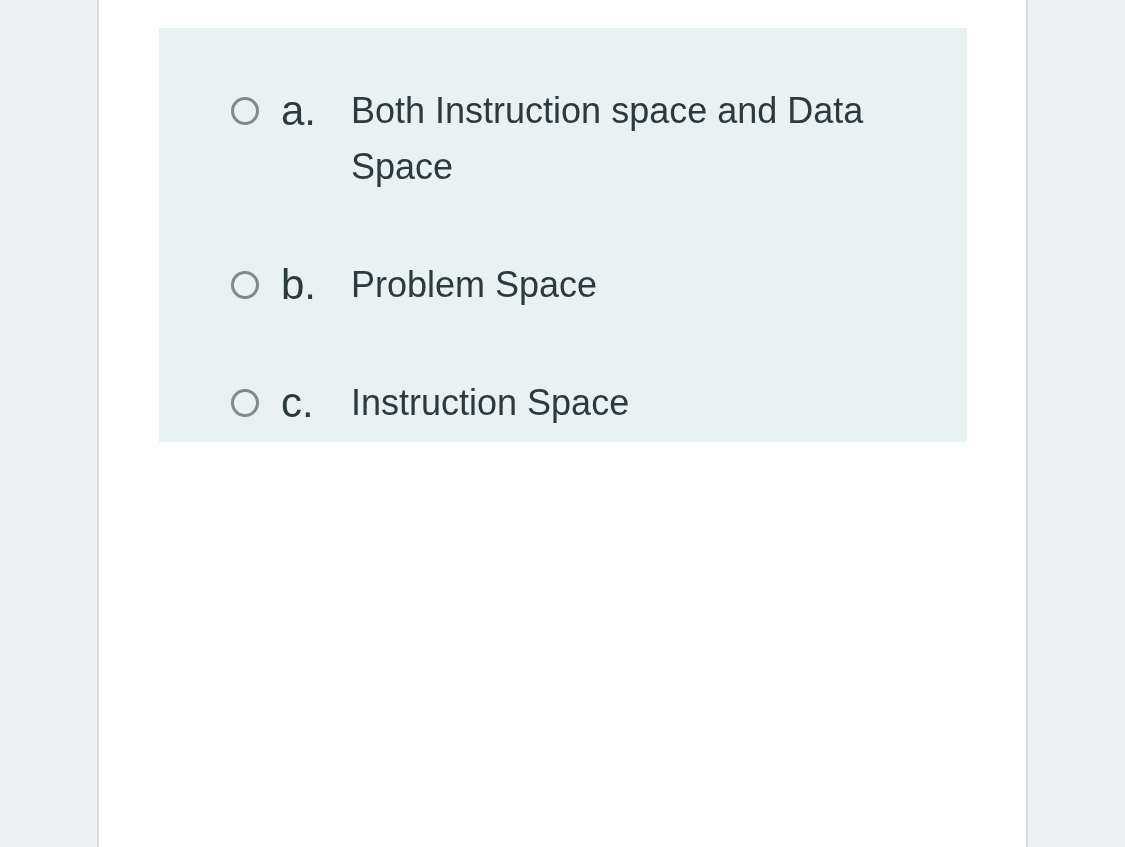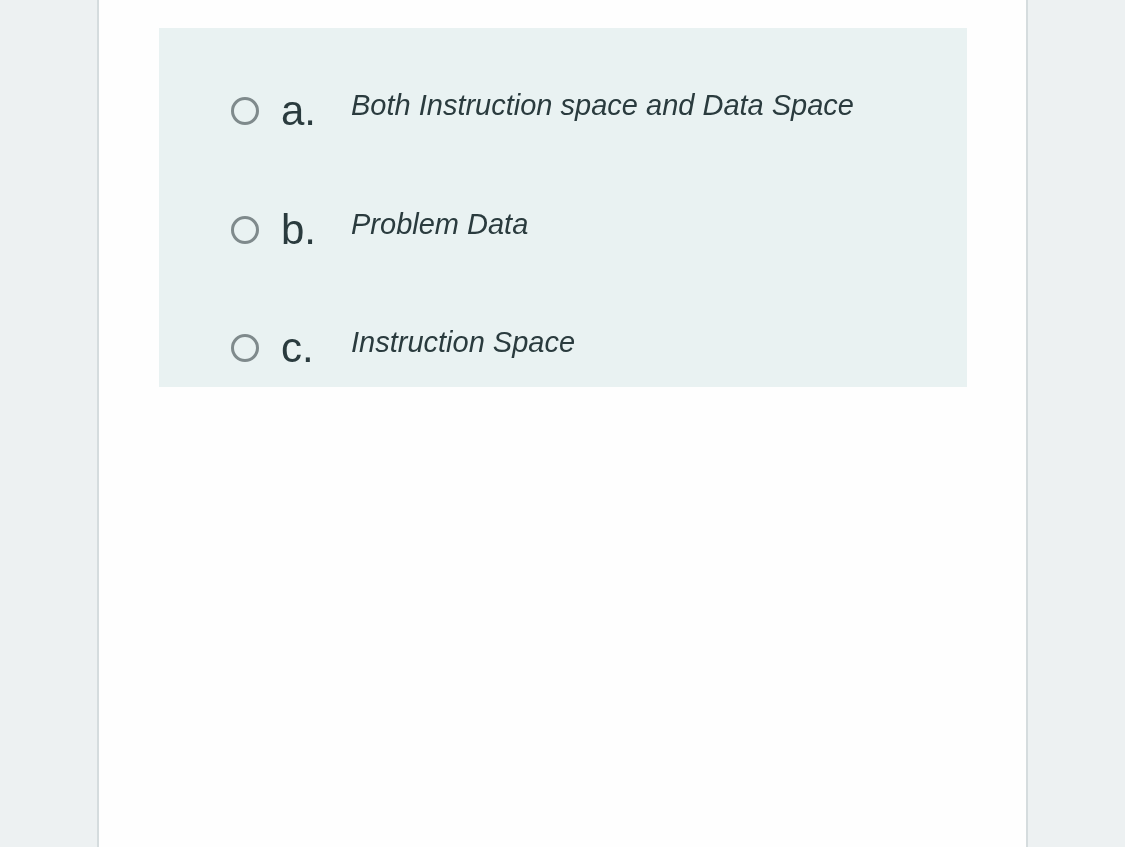--- a/index.html
+++ b/index.html
@@ -69,44 +69,43 @@
       margin-right: 22px;
       background: transparent;
     }
     .option-letter {
       font-size: 42px;
       color: #2a3b3e;
       min-width: 70px;
       line-height: 1.35;
     }
     .option-text {
-      font-size: 29px;
+      font-size: 36px;
       color: #2a3b3e;
       line-height: 1.55;
-      font-style: italic;
     }
   </style>
 </head>
 <body>
 
 <div class="outer-border"></div>
 
 <div class="question-card">
 
   <div class="options">
     <label class="option-row">
       <span class="radio-circle"></span>
       <span class="option-letter">a.</span>
       <span class="option-text">Both Instruction space and Data Space</span>
     </label>
 
     <label class="option-row">
       <span class="radio-circle"></span>
       <span class="option-letter">b.</span>
-      <span class="option-text">Problem Data</span>
+      <span class="option-text">Problem Space</span>
     </label>
 
     <label class="option-row">
       <span class="radio-circle"></span>
       <span class="option-letter">c.</span>
       <span class="option-text">Instruction Space</span>
     </label>
 
   </div>
 </div>

